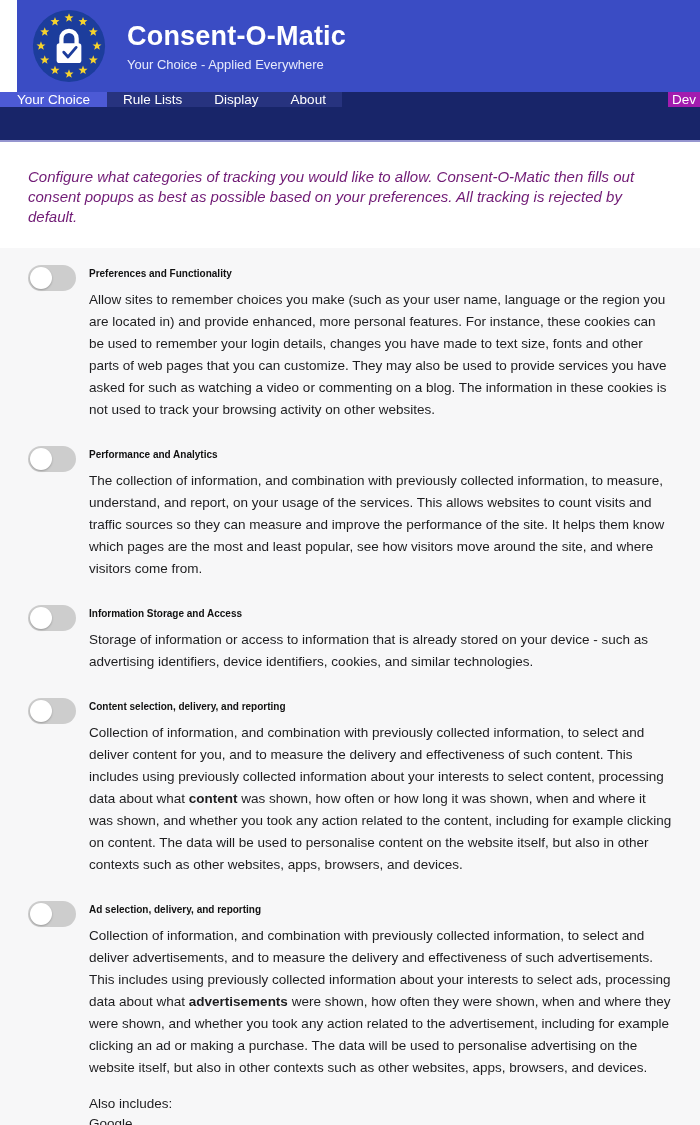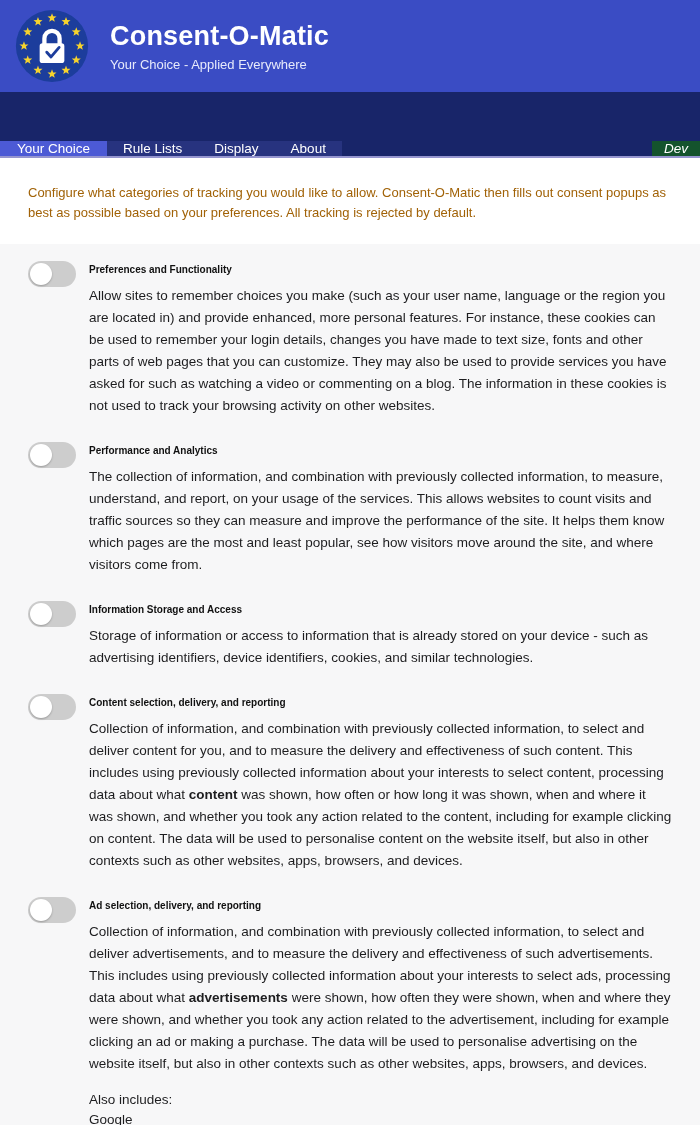--- a/index.html
+++ b/index.html
@@ -1,37 +1,37 @@
 <!DOCTYPE html>
 <html><head>
 <meta charset="utf-8">
 <style>
   * { margin:0; padding:0; box-sizing:border-box; }
   body { font-family:"Liberation Sans", sans-serif; background:#fff; }
   .screen { width:700px; height:1125px; overflow:hidden; background:#fff; position:relative; }
 
   
-  .app-header { height:92px; background:#3a4cc4; display:flex; align-items:center; padding:0 14px; }
+  .app-header { height:92px; background:#3a4cc4; display:flex; align-items:center; padding:0 14px;margin-left:17px; }
   .logo { width:76px; height:76px; flex:0 0 auto; }
   .title-block { margin-left:20px; }
   .app-title { color:#fff; font-size:27px; font-weight:bold; letter-spacing:0.2px; }
   .app-subtitle { color:#e7eafb; font-size:13px; margin-top:5px; }
 
   
-  .nav-bar { height:64px; background:#182569; display:flex; align-items:flex-end; }
+  .nav-bar { height:48px; background:#182569; display:flex; align-items:flex-start; }
   .tab { display:flex; align-items:center; padding:0 16px; color:#fff; font-size:13.5px; cursor:pointer; }
   .tab.active { background:#4c5ad5; padding:0 17px; }
   .tab-band { display:flex; background:#27337f; }
   .nav-spacer { flex:1; }
-  .tab.dev { background:#14532d; padding:0 12px;font-style:italic; }
+  .tab.dev { background:#a21caf; padding:0 4px; }
   .nav-divider { height:2px; background:#9595cf; }
 
   
   .intro { background:#fff; padding:25px 28px 21px 28px; }
-  .intro p { font-size:13px; line-height:20px; color:#a16207; max-width:648px; }
+  .intro p { font-size:15px; line-height:20px; color:#701a75; max-width:648px;font-style:italic; }
 
   
   .sections { background:#f7f7f8; padding-top:16px; min-height:912px; }
   .section { display:flex; align-items:flex-start; padding:0 28px; margin-bottom:24px; }
   .toggle { width:48px; height:26px; border-radius:13px; background:#cdcdcd; position:relative; flex:0 0 auto; margin-top:1px; cursor:pointer; }
   .toggle .knob { position:absolute; top:2px; left:2px; width:22px; height:22px; border-radius:50%; background:#fff; box-shadow:0 1px 2px rgba(0,0,0,0.25); }
   .section-content { margin-left:13px; width:585px; }
   .section-title { font-size:10px; font-weight:bold; color:#111; margin-top:4px; margin-bottom:10px; }
   .section-desc { font-size:13.5px; line-height:22px; color:#1d1d1f; }
   .section-extra { font-size:13.5px; line-height:20px; color:#1d1d1f; margin-top:15px; }

